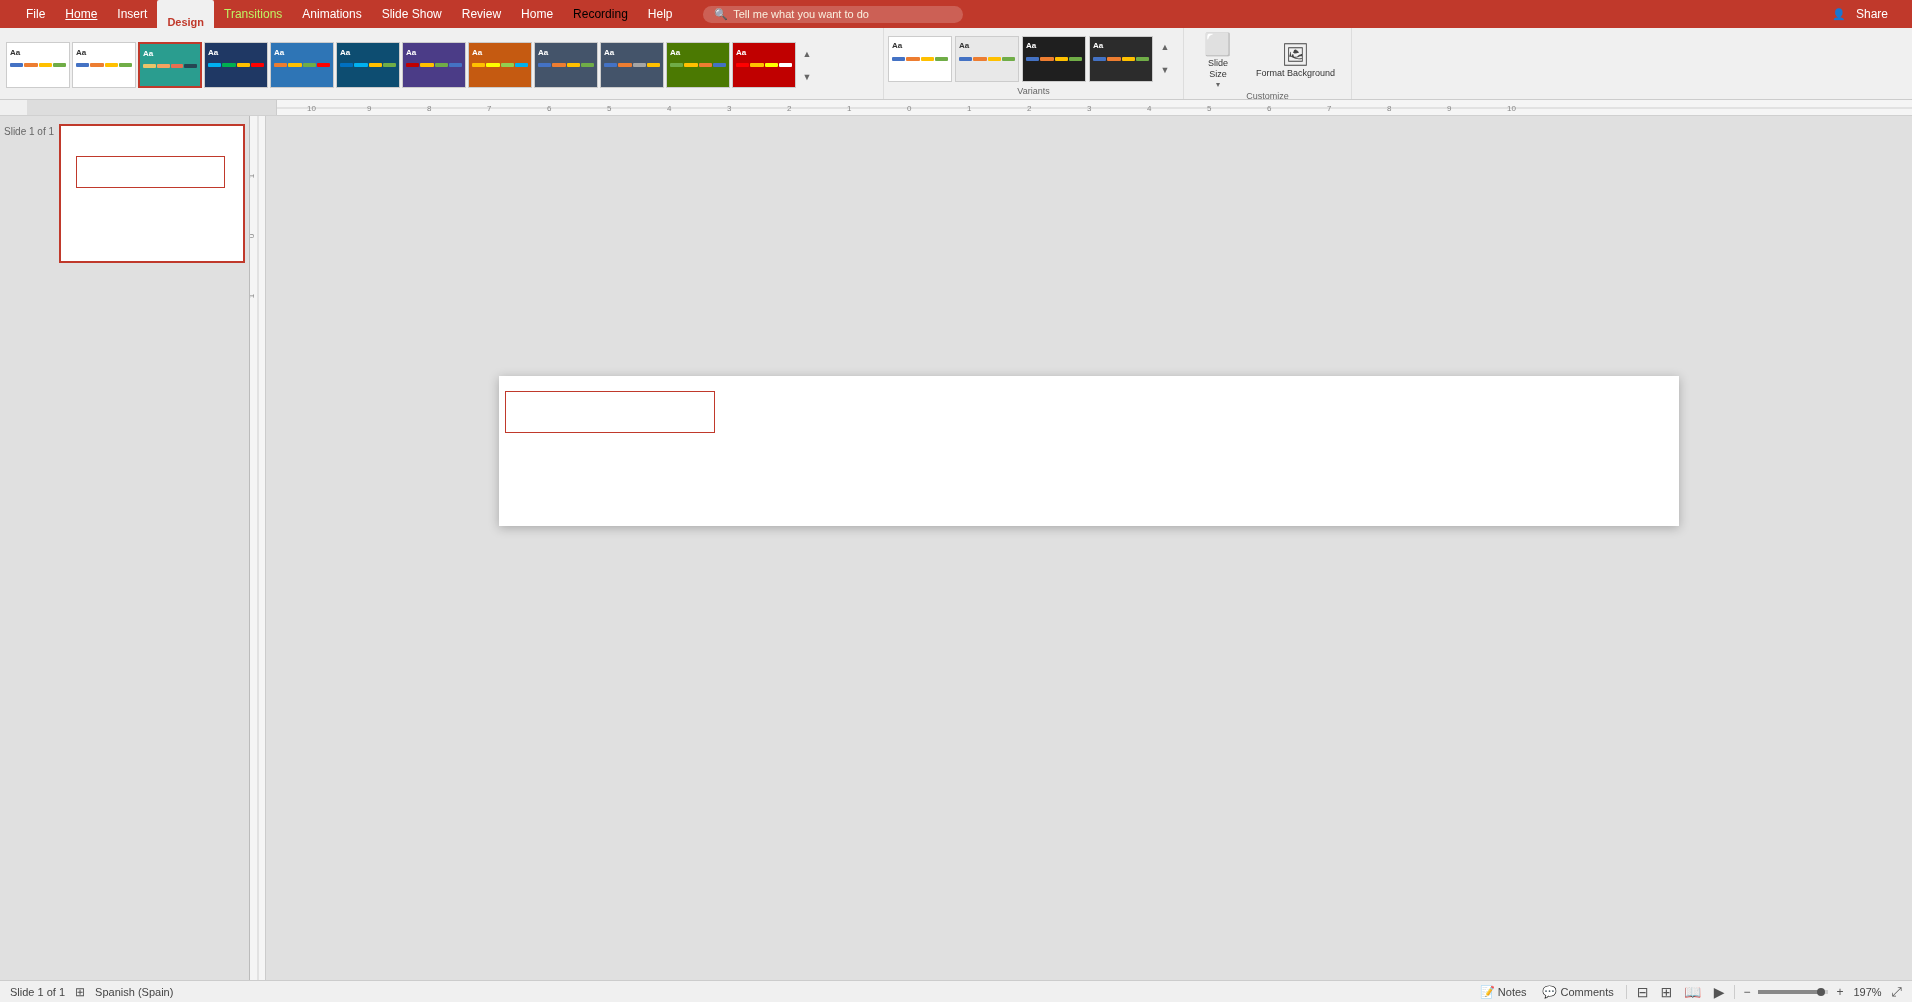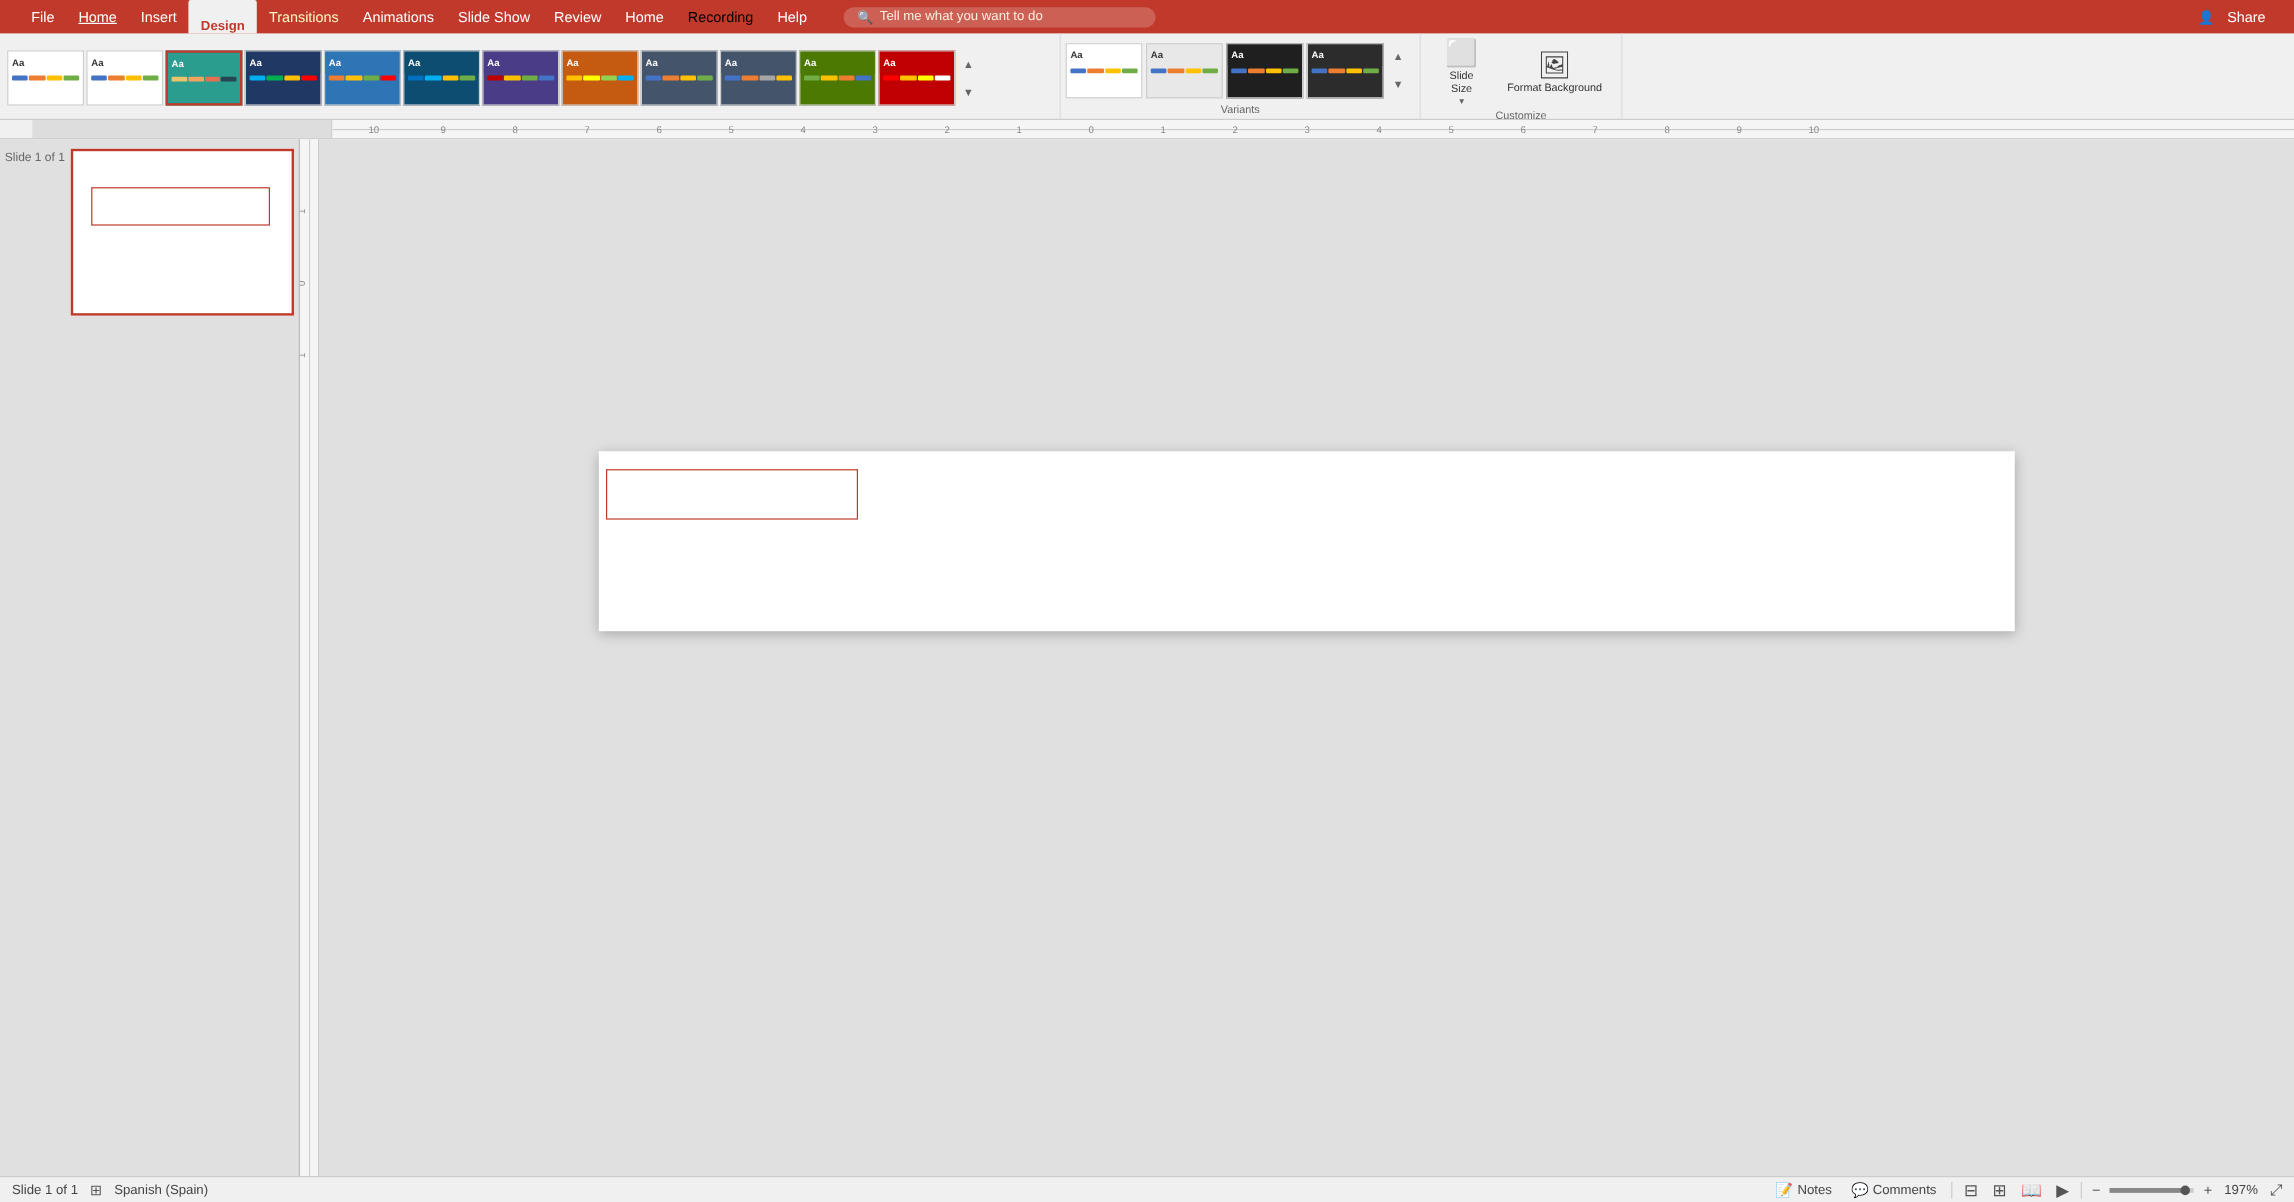--- a/index.html
+++ b/index.html
@@ -16,21 +16,21 @@
     </div>
     <div style="padding: 0 10px; display:flex; align-items:center; color:#fff; font-size:12px; cursor:pointer;text-decoration:underline;">
       <span>Home</span>
     </div>
     <div style="padding: 0 10px; display:flex; align-items:center; color:#fff; font-size:12px; cursor:pointer;">
       <span>Insert</span>
     </div>
     <div style="padding: 0 10px; display:flex; align-items:flex-end; background:#f0f0f0; color:#c0392b; font-size:11px; font-weight:600; cursor:pointer; border-radius:2px 2px 0 0;">
       <span>Design</span>
     </div>
-    <div style="padding: 0 10px; display:flex; align-items:center; color:#fef9c3; font-size:12px; cursor:pointer;text-align:right;">
+    <div style="padding: 0 10px; display:flex; align-items:center; color:#bef264; font-size:12px; cursor:pointer;text-align:right;">
       <span>Transitions</span>
     </div>
     <div style="padding: 0 10px; display:flex; align-items:center; color:#fff; font-size:12px; cursor:pointer;">
       <span>Animations</span>
     </div>
     <div style="padding: 0 10px; display:flex; align-items:center; color:#fff; font-size:12px; cursor:pointer;">
       <span>Slide Show</span>
     </div>
     <div style="padding: 0 10px; display:flex; align-items:center; color:#fff; font-size:12px; cursor:pointer;">
       <span>Review</span>

